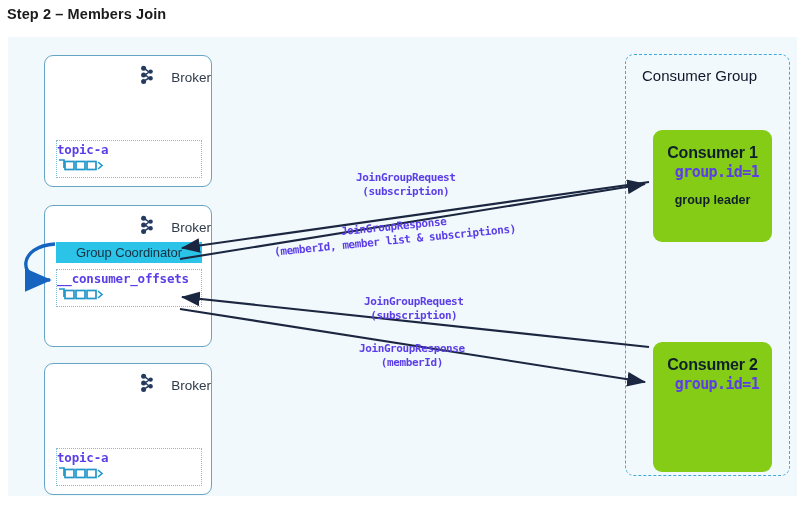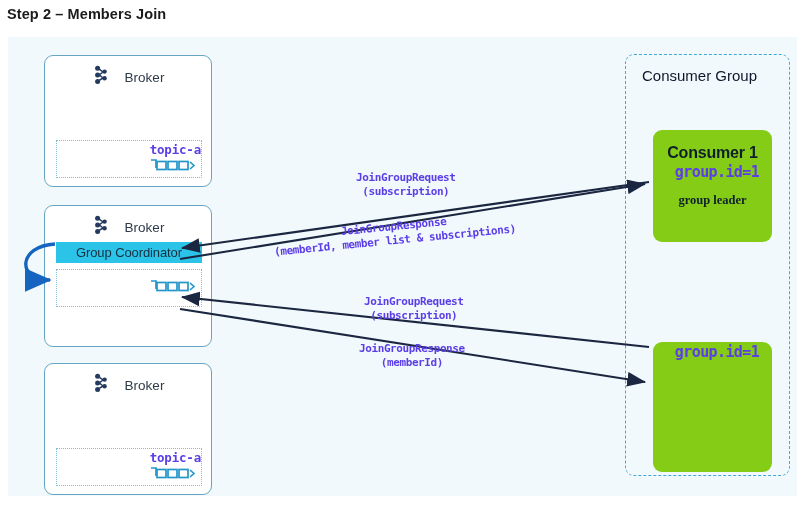--- a/index.html
+++ b/index.html
@@ -42,39 +42,39 @@
     border-radius: 9px;
     box-sizing: border-box;
   }
   .broker-head {
     position: absolute;
     top: 9px;
     left: 0;
     width: 100%;
     display: flex;
     align-items: center;
-    justify-content: center;
+    justify-content: flex-end;
     gap: 16px;
   }
   .broker-label {
     font-size: 13.5px;
     color: #2f3b4a;
     font-family: "Liberation Sans", sans-serif;
   }
   .kafka-icon { display: block; }
 
   
   .topic-box {
     position: absolute;
     border: 1.3px dotted #7fbcd8;
     box-sizing: border-box;
     background: transparent;
     display: flex;
     flex-direction: column;
-    align-items: flex-end;
+    align-items: flex-start;
     justify-content: center;
     gap: 1px;
   }
   .topic-name {
     font-family: "DejaVu Sans Mono", monospace;
     font-size: 12.5px;
     font-weight: bold;
     color: #5b3ee8;
     letter-spacing: -0.2px;
     white-space: nowrap;
@@ -130,21 +130,20 @@
     font-weight: bold;
     color: #5b3ee8;
     letter-spacing: -0.6px;
     padding-left: 9px;
   }
   .consumer-role {
     margin-top: 12px;
     font-size: 12.5px;
     font-weight: bold;
     color: #10202b;
-    font-family: Liberation Serif, serif;
   }
 
   
   #arrow-layer {
     position: absolute;
     left: 0; top: 0;
     width: 789px;
     height: 459px;
     pointer-events: none;
   }
@@ -210,20 +209,21 @@
             <circle cx="5.6" cy="16.5" r="2.5"></circle>
             <circle cx="12.6" cy="6.6" r="2.2"></circle>
             <circle cx="12.6" cy="13.2" r="2.2"></circle>
           </g>
         </svg>
       </span>
       <span class="broker-label">Broker</span>
     </div>
     <div class="group-coordinator" style="left:11px; top:36px; width:146px; height:21px;">Group Coordinator</div>
     <div class="topic-box" style="left:11px; top:63px; width:146px; height:38px;">
+      <span class="topic-name">__consumer_offsets</span>
       <span class="partition-glyph">
         <svg width="52" height="14" viewBox="0 0 52 14">
           <path d="M2 2 L7 2 L7 10" stroke="#2196c9" stroke-width="1.7" fill="none"></path>
           <rect x="8" y="3.5" width="9" height="8" stroke="#2196c9" stroke-width="1.7" fill="none"></rect>
           <rect x="19" y="3.5" width="9" height="8" stroke="#2196c9" stroke-width="1.7" fill="none"></rect>
           <rect x="30" y="3.5" width="9" height="8" stroke="#2196c9" stroke-width="1.7" fill="none"></rect>
           <path d="M41 4 L45 7.5 L41 11" stroke="#2196c9" stroke-width="1.6" fill="none"></path>
         </svg>
       </span>
     </div>
@@ -262,20 +262,21 @@
   <div id="consumer-group" style="left:617px; top:17px; width:165px; height:422px;">
     <div id="consumer-group-title">Consumer Group</div>
 
     <div class="consumer" style="left:27px; top:75px; width:119px; height:112px;">
       <div class="consumer-name">Consumer 1</div>
       <div class="consumer-groupid">group.id=1</div>
       <div class="consumer-role">group leader</div>
     </div>
 
     <div class="consumer" style="left:27px; top:287px; width:119px; height:130px;">
+      <div class="consumer-name">Consumer 2</div>
       <div class="consumer-groupid">group.id=1</div>
     </div>
   </div>
 
   <svg id="arrow-layer">
     <defs>
       <marker id="ah-navy" markerWidth="9" markerHeight="7" refX="8.5" refY="3.5" orient="auto">
         <polygon points="0 0, 9 3.5, 0 7" fill="#1b2740"></polygon>
       </marker>
       <marker id="ah-blue" markerWidth="8" markerHeight="7" refX="7.5" refY="3.5" orient="auto">

